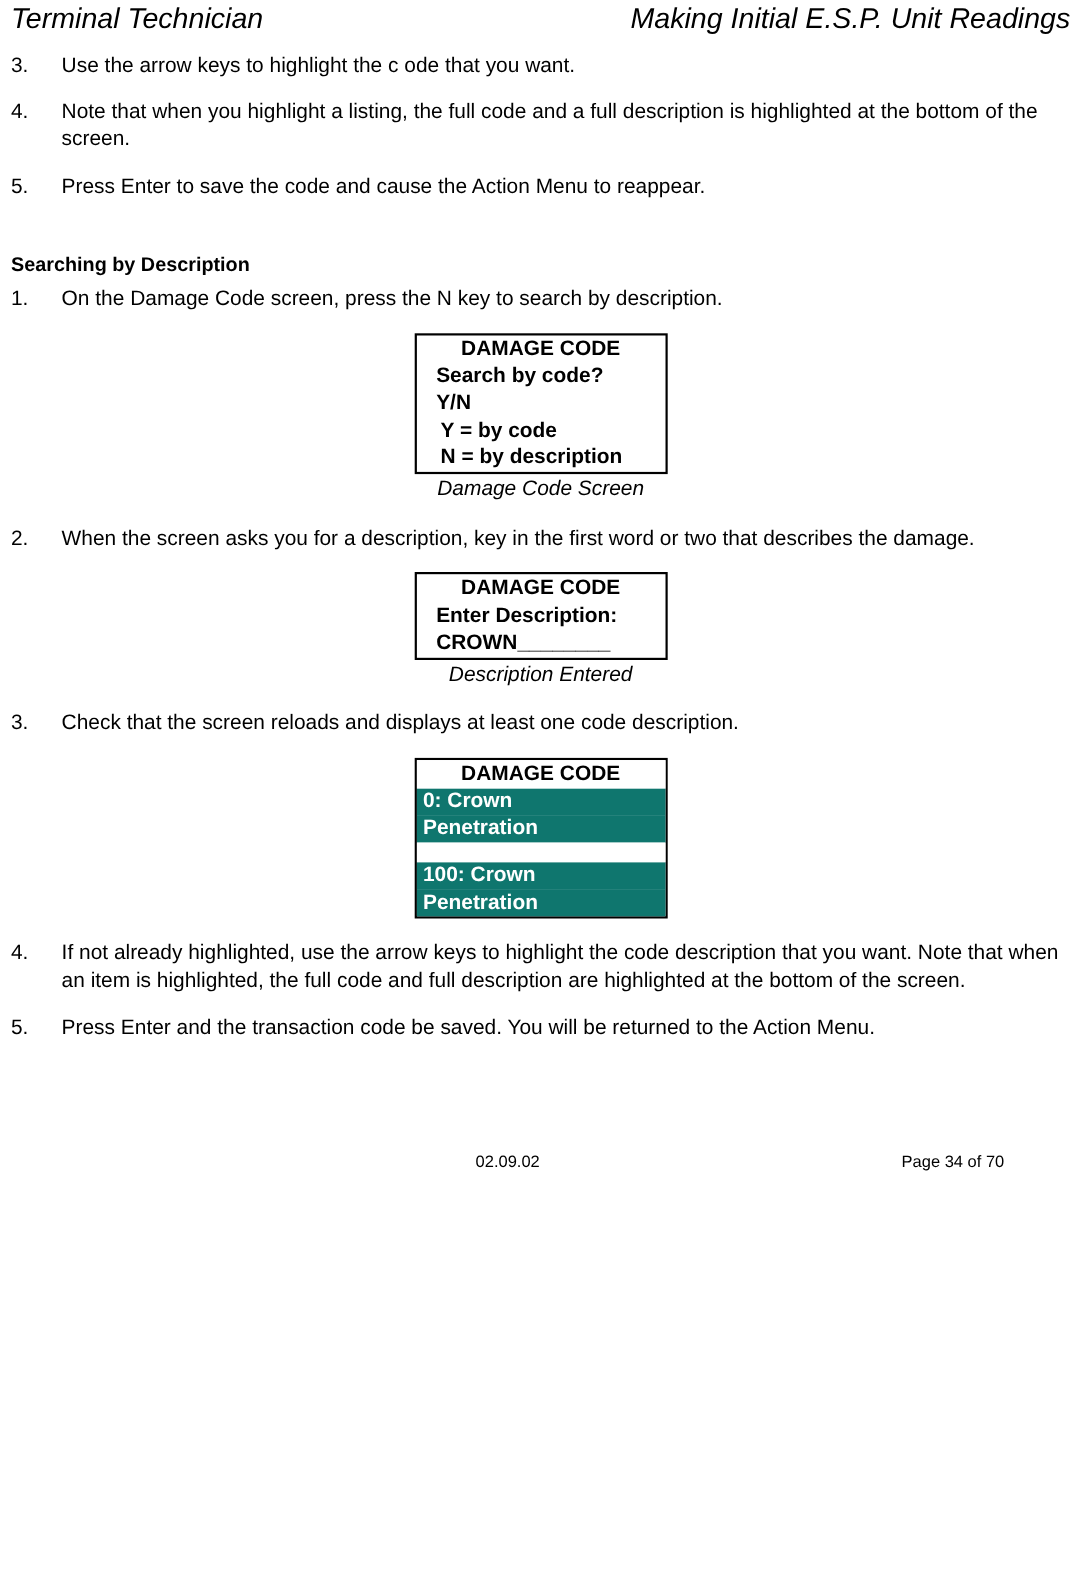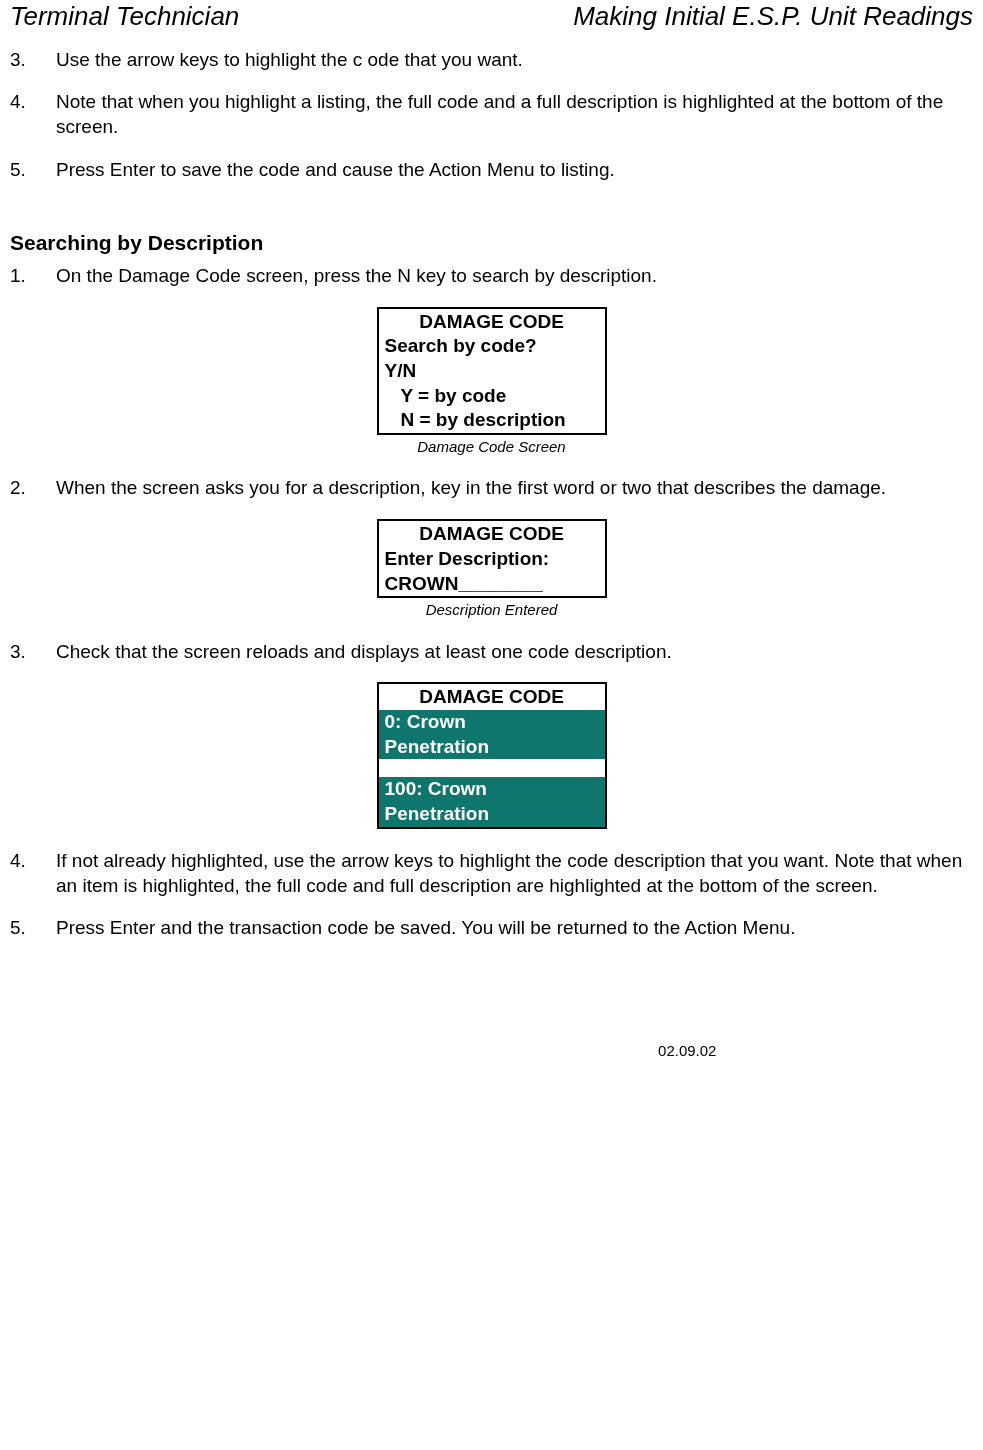--- a/index.html
+++ b/index.html
@@ -24,21 +24,21 @@
   }
   .ol-num {
     width: 46px;
     flex-shrink: 0;
   }
   .ol-body {
     flex: 1;
   }
   .section-heading {
     font-weight: bold;
-    font-size: 21px;
+    font-size: 18px;
     margin-top: 46px;
     margin-bottom: 8px;
   }
   .italic {
   }
   .screen-wrap {
     text-align: center;
     margin: 10px 0 20px 0;
   }
   .screen-box {
@@ -48,28 +48,28 @@
     min-width: 226px;
     vertical-align: top;
   }
   .screen-title {
     font-weight: bold;
     text-align: center;
     padding: 1px 6px 0 6px;
   }
   .screen-line {
     font-weight: bold;
-    padding: 0 6px;
+    padding: 0 18px;
   }
   .screen-line.indent {
     padding-left: 22px;
   }
   .caption {
     font-style: italic;
-    font-size: 15px;
+    font-size: 19px;
     margin-top: 2px;
   }
   .inv {
     background: #0f766e;
     color: #fff;
     font-weight: bold;
     padding: 0 6px;
   }
   .inv-box .screen-title {
     background: #fff;
@@ -100,21 +100,21 @@
 </div>
 
 <div class="ol-item">
   <div class="ol-num">4.</div>
   <div class="ol-body">Note that when you highlight a listing, the full code and a full description is highlighted at the bottom of the screen.</div>
 </div>
 
 <div class="ol-item">
   <div class="ol-num">5.</div>
   <div class="ol-body">
-    <span>Press </span><span class="italic">Enter</span><span> to save the code and cause the </span><span class="italic">Action Menu</span><span> to listing.</span>
+    <span>Press </span><span class="italic">Enter</span><span> to save the code and cause the </span><span class="italic">Action Menu</span><span> to reappear.</span>
   </div>
 </div>
 
 <div class="section-heading">Searching by Description</div>
 
 <div class="ol-item">
   <div class="ol-num">1.</div>
   <div class="ol-body">
     <span>On the </span><span class="italic">Damage Code</span><span> screen, press the </span><span class="italic">N</span><span> key to search by description.</span>
   </div>
@@ -169,13 +169,14 @@
 <div class="ol-item">
   <div class="ol-num">5.</div>
   <div class="ol-body">
     <span>Press </span><span class="italic">Enter</span><span> and the transaction code be saved.  You will be returned to the </span><span class="italic">Action Menu</span><span>.</span>
   </div>
 </div>
 
 <div class="footer">
   <span class="left"></span>
   <span class="mid">02.09.02</span>
+  <span class="right">Page 34 of 70</span>
 </div>
 
 </body></html>

